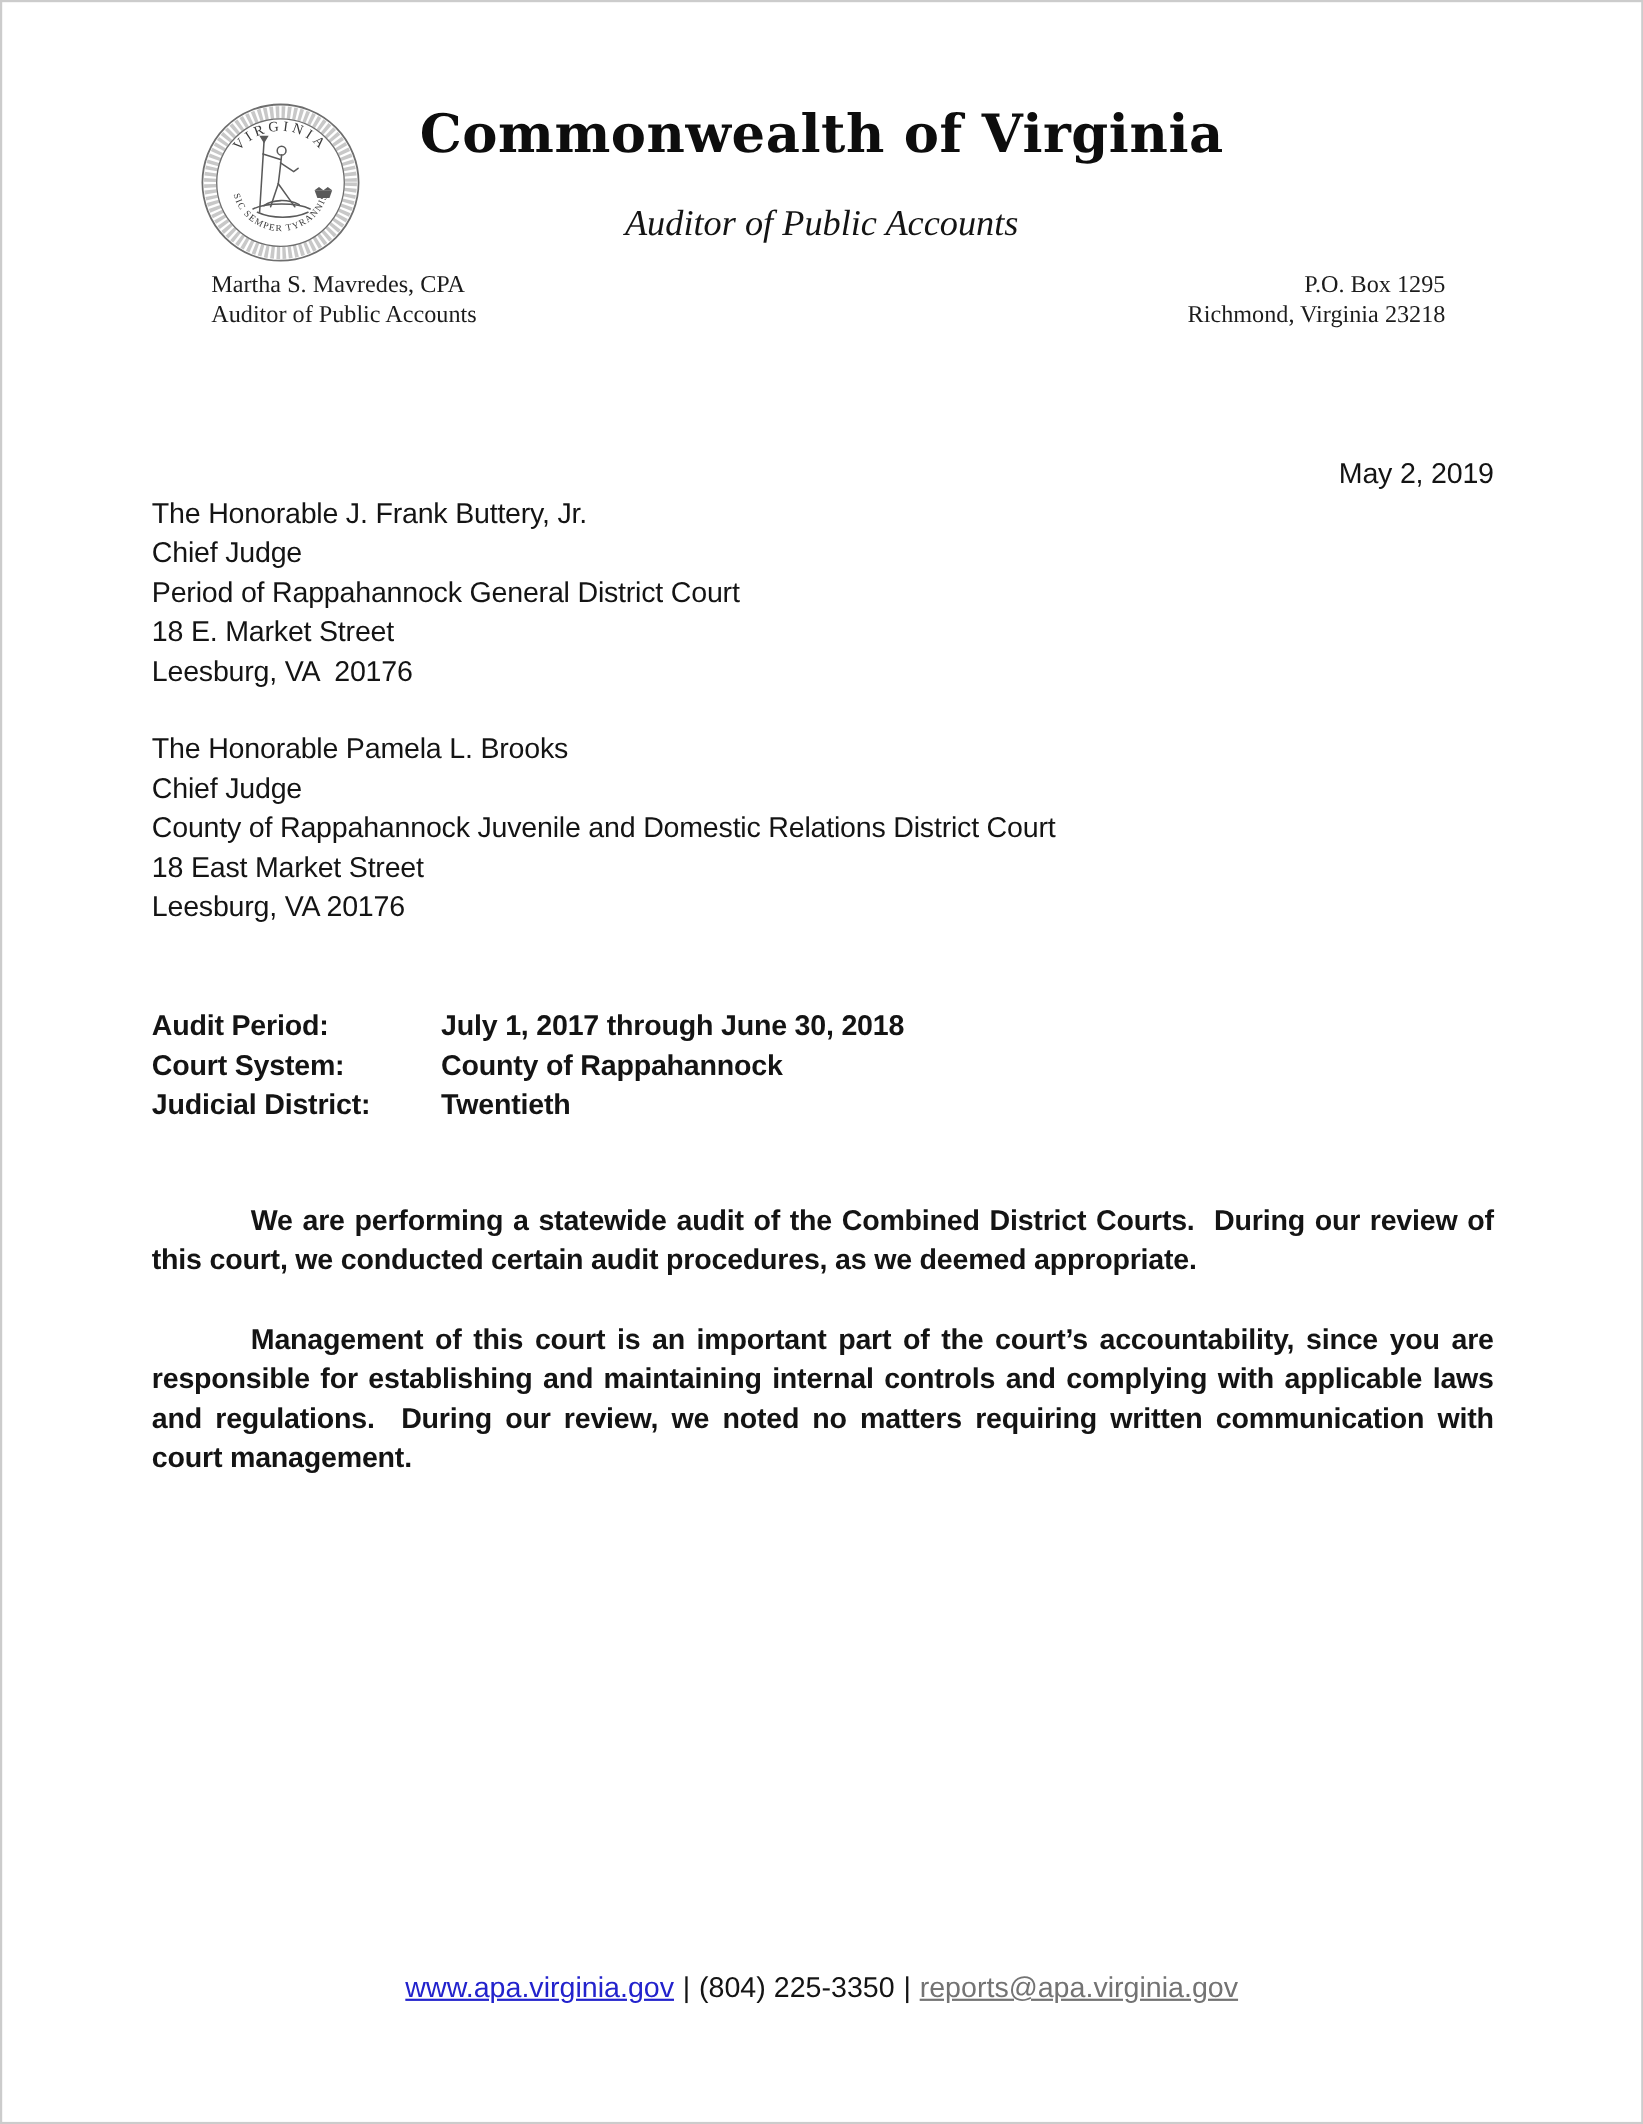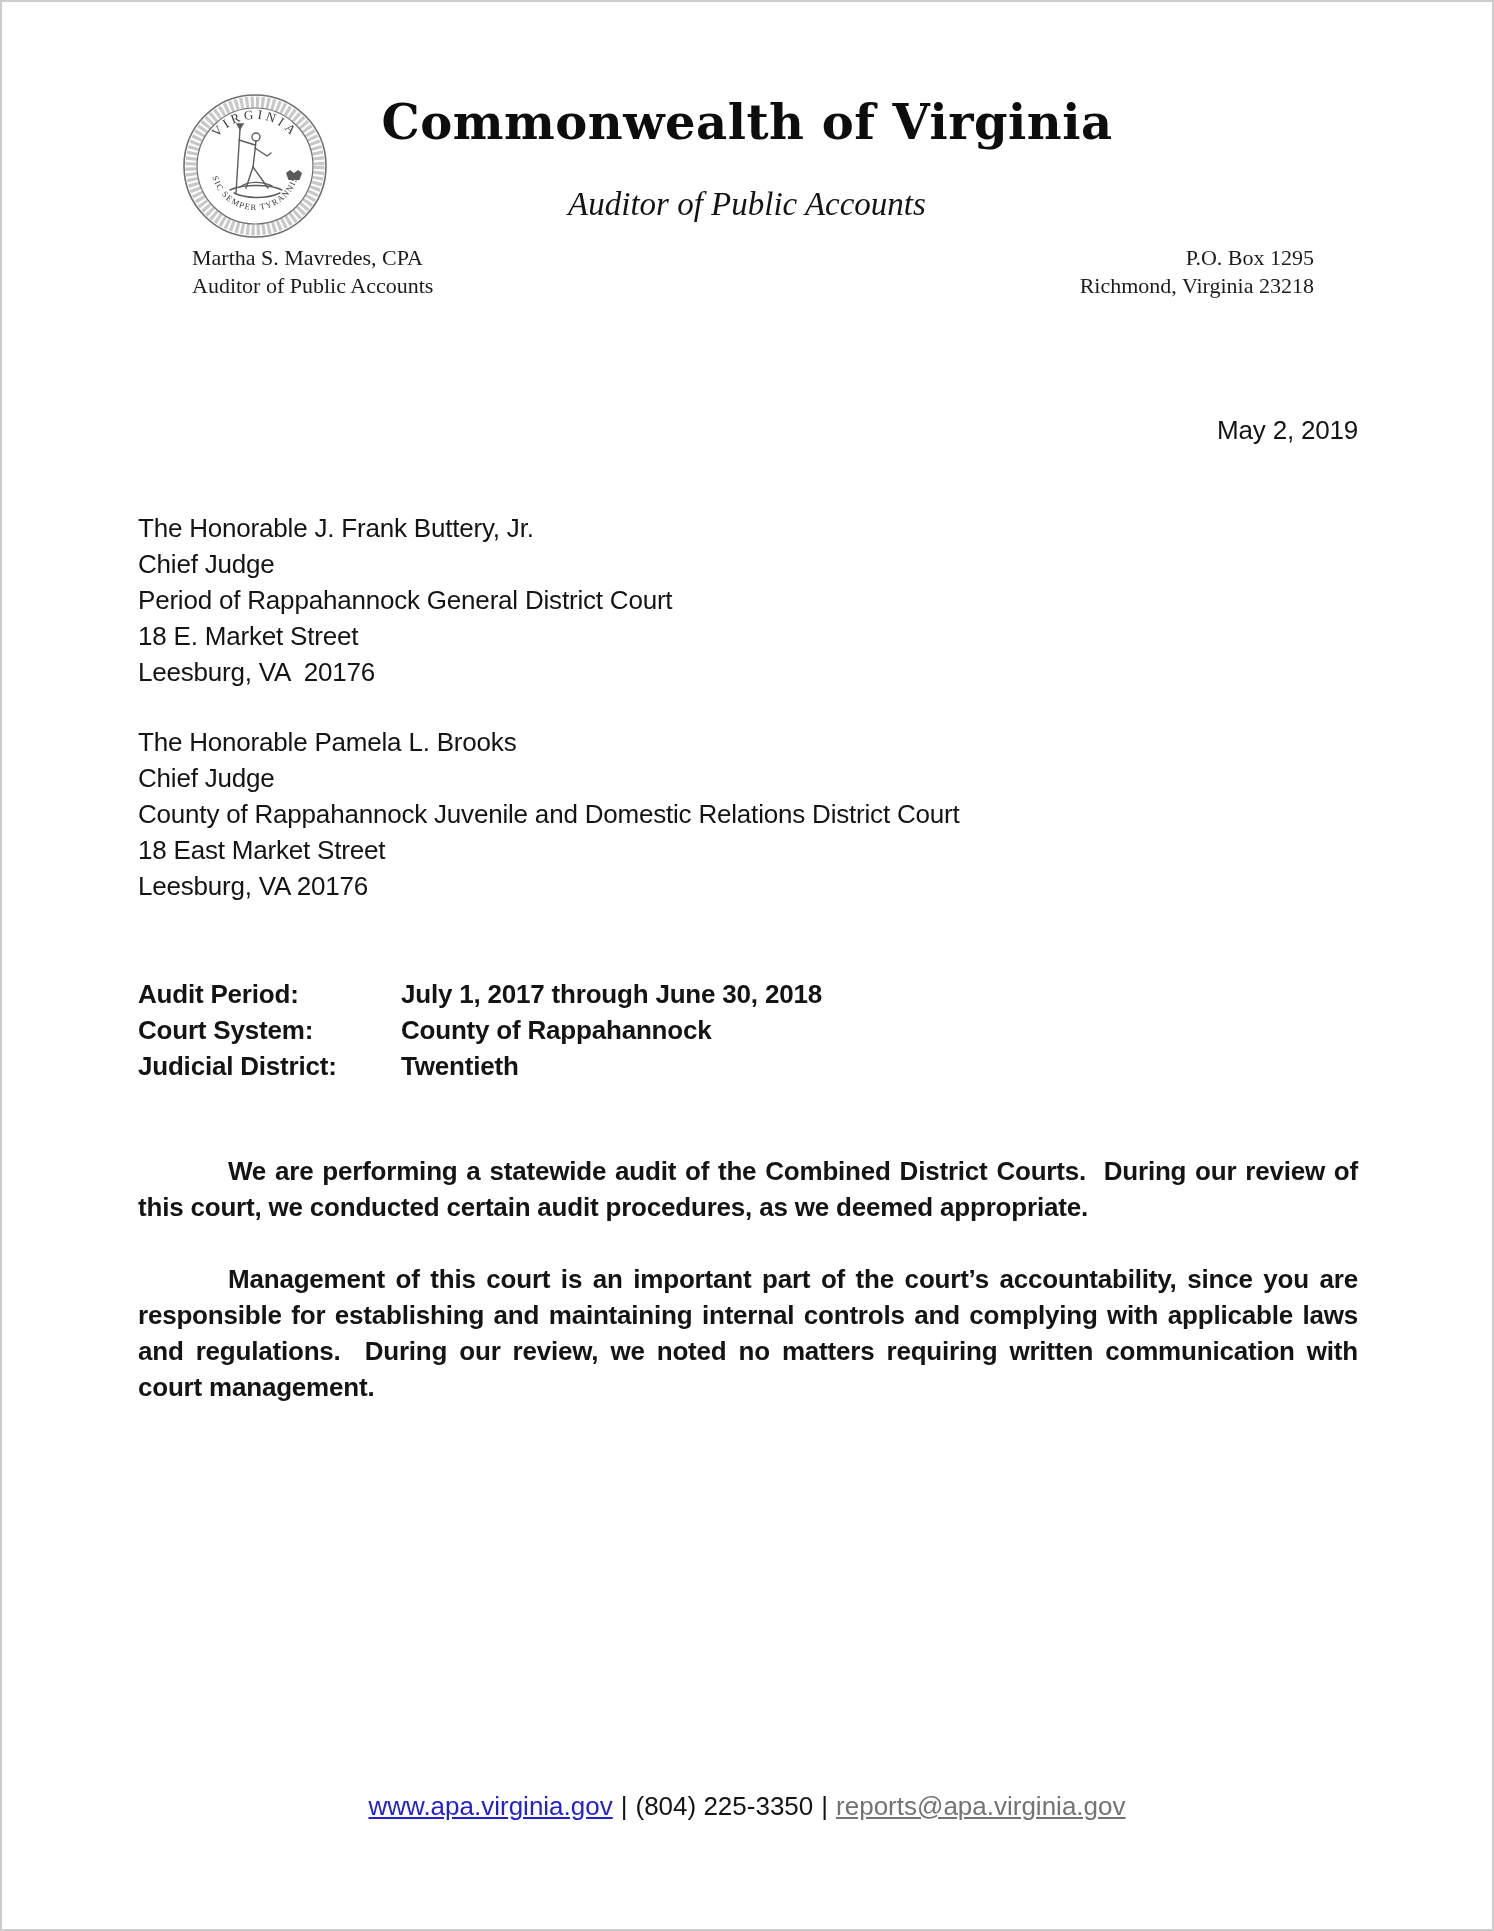--- a/index.html
+++ b/index.html
@@ -73,21 +73,21 @@
     top: 410px;
     font-size: 26px;
     line-height: 36px;
     letter-spacing: -0.2px;
     color: #141414;
   }
   .date-line {
     text-align: right;
     padding-left: 96px; 
   }
-  .addresses { margin-top: 62px; }
+  .addresses { }
   .address { margin: 0 0 34px 0; }
   .address-line { white-space: pre-wrap; }
   .details { margin-top: 72px; font-weight: bold; }
   .detail-row { display: flex; }
   .detail-label { width: 263px; flex: 0 0 263px; }
   .detail-value { white-space: pre-wrap; }
   .paragraphs { margin-top: 69px; }
   .para {
     margin: 0 0 36px 0;
     text-align: justify;

